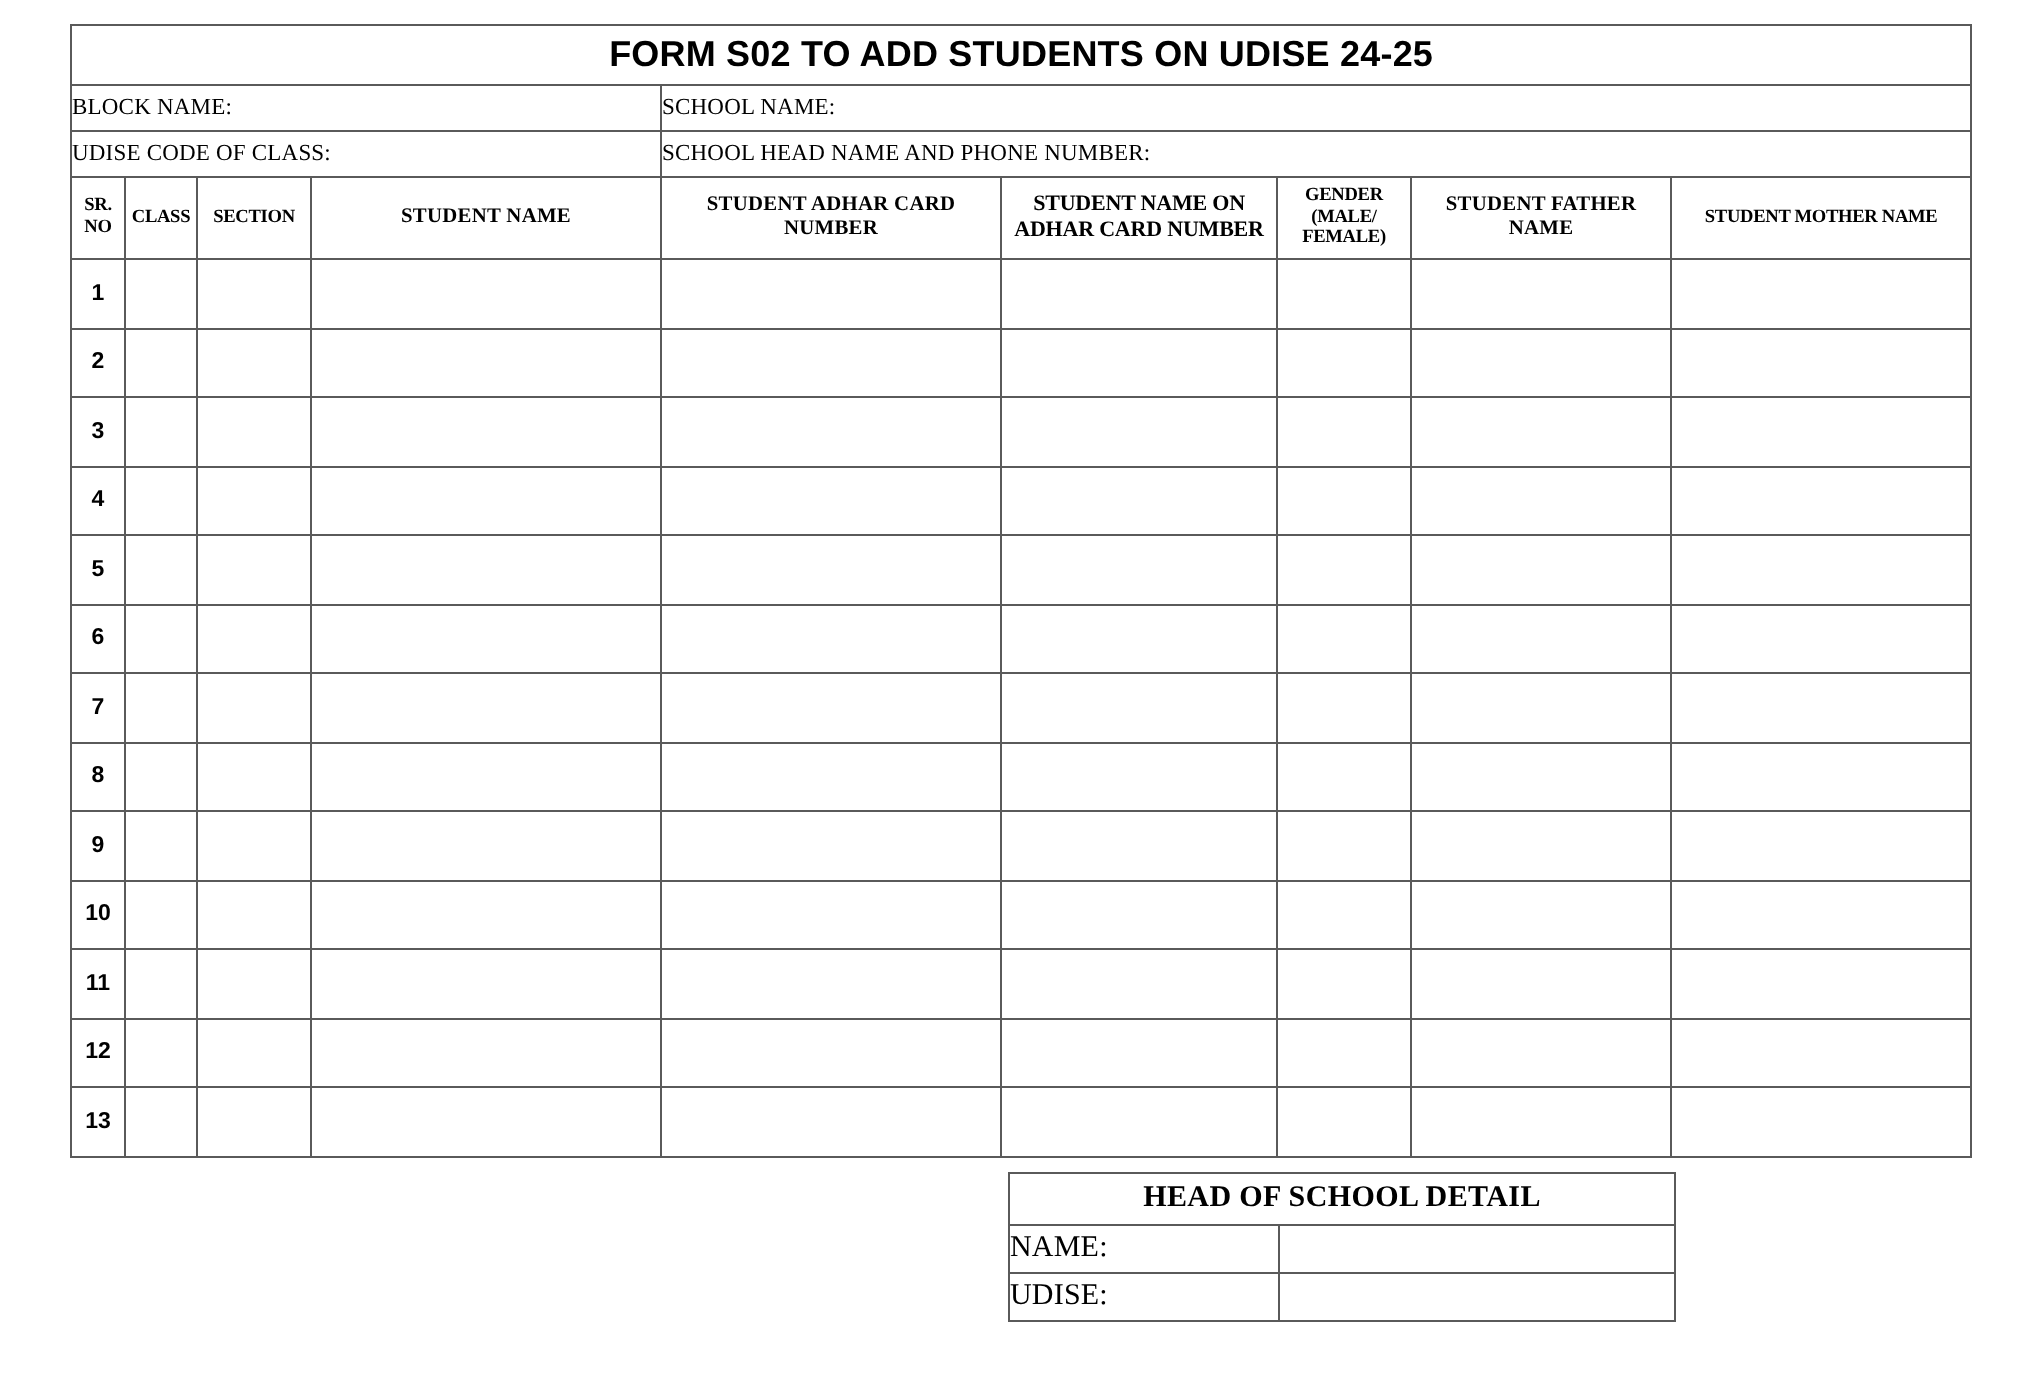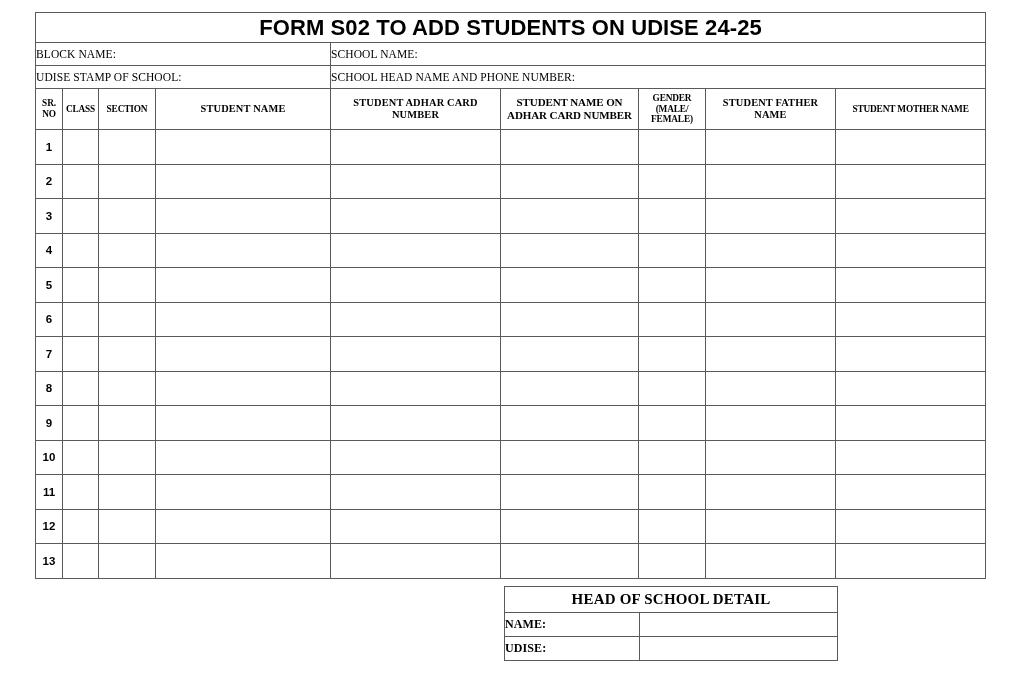--- a/index.html
+++ b/index.html
@@ -29,21 +29,21 @@
     border: 1px solid #5a5a5a;
     padding: 0;
     vertical-align: middle;
   }
 
   .title-cell {
     height: 29px;
     text-align: center;
     font-family: "Liberation Sans", "DejaVu Sans", sans-serif;
     font-weight: bold;
-    font-size: 22px;
+    font-size: 18px;
     letter-spacing: 0.1px;
     color: #000;
   }
 
   .info-cell {
     height: 22px;
     font-weight: normal;
     font-size: 11.5px;
     padding-left: 5px;
     letter-spacing: 0.1px;
@@ -96,22 +96,22 @@
   }
   .hos-title {
     height: 25px;
     text-align: center;
     font-weight: bold;
     font-size: 15px;
     letter-spacing: 0.2px;
   }
   .hos-label {
     height: 23px;
-    font-weight: bold;
-    font-size: 12px;
+    font-weight: normal;
+    font-size: 15px;
     padding-left: 4px;
     letter-spacing: 0.1px;
     white-space: nowrap;
   }
   .hos-value {
     height: 23px;
   }
 </style>
 </head>
 <body>
@@ -130,21 +130,21 @@
   </colgroup>
   <tbody>
     <tr>
       <td class="title-cell" colspan="9">FORM S02 TO ADD STUDENTS ON UDISE 24-25</td>
     </tr>
     <tr>
       <td class="info-cell" colspan="4">BLOCK NAME:</td>
       <td class="info-cell" colspan="5">SCHOOL NAME:</td>
     </tr>
     <tr>
-      <td class="info-cell" colspan="4">UDISE STAMP OF SCHOOL:</td>
+      <td class="info-cell" colspan="4">UDISE CODE OF CLASS:</td>
       <td class="info-cell" colspan="5">SCHOOL HEAD NAME AND PHONE NUMBER:</td>
     </tr>
     <tr>
       <td class="col-head small">
         <div>SR.</div>
         <div>NO</div>
       </td>
       <td class="col-head small">
         <div>CLASS</div>
       </td>

